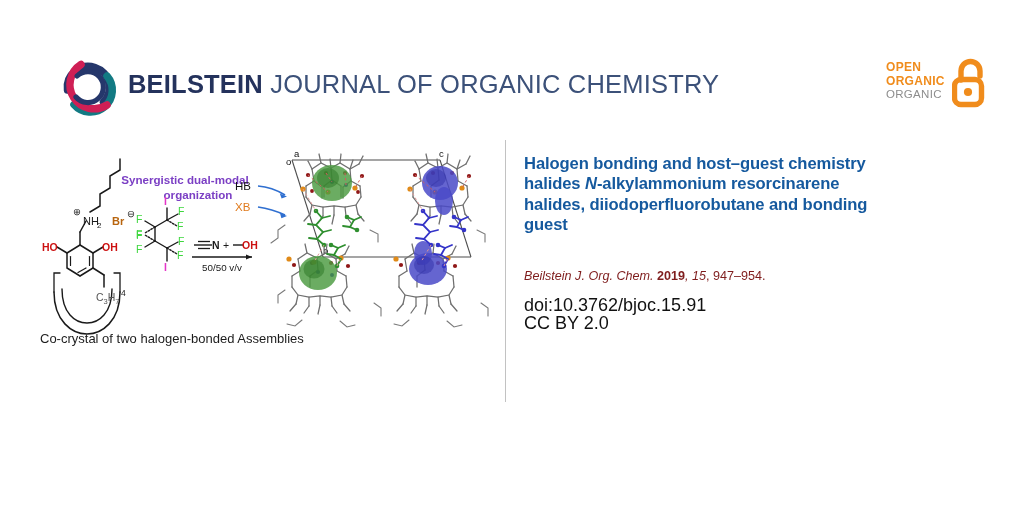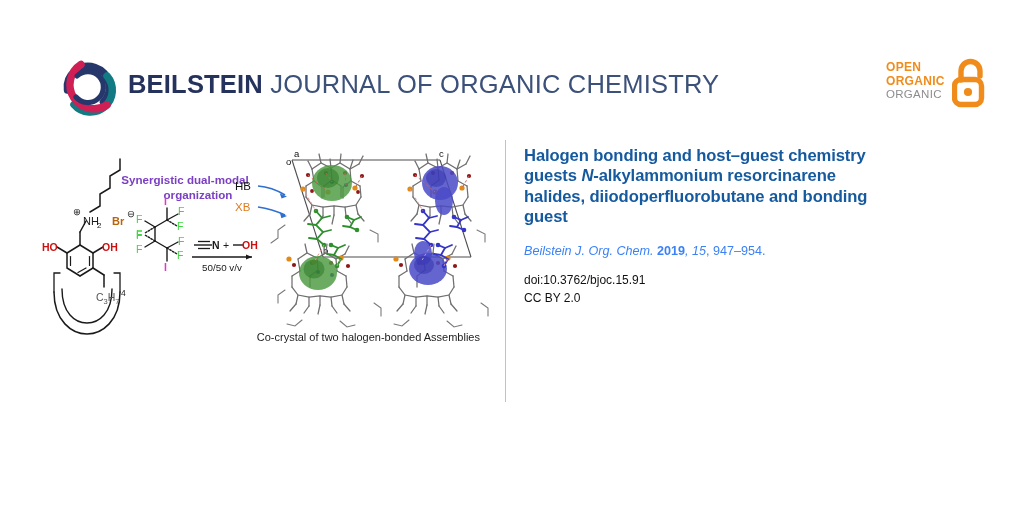--- a/index.html
+++ b/index.html
@@ -53,47 +53,47 @@
   
   #divider {
     position: absolute; left: 505px; top: 140px;
     width: 1px; height: 262px; background: #c2c2c2;
   }
 
   
   #right-col { position: absolute; left: 524px; top: 142px; width: 446px; }
   #article-title {
     font-size: 16.6px; font-weight: bold; line-height: 20.4px;
-    color: #15599e; margin: 4px 0 0 0; letter-spacing: -0.1px;
+    color: #15599e; margin: 12px 0 0 0; letter-spacing: -0.1px;
   }
   #authors {
     margin-top: 11px;
     font-size: 15.3px; line-height: 21px; color: #111111;
   }
   #citation {
-    margin-top: 16px;
-    font-size: 12.6px; color: #3b82f6;
+    margin-top: 33px;
+    font-size: 12.6px; color: #7f1d1d;
   }
   #citation .it { font-style: italic; }
   #citation .bd { font-weight: bold; }
   #doi-block {
     margin-top: 13px;
-    font-size: 12px; line-height: 18.5px; color: #111111;
+    font-size: 18px; line-height: 18.5px; color: #111111;
   }
 
   
   #abstract-fig {
     position: absolute; left: 40px; top: 135px;
     width: 470px; height: 235px;
   }
   #abstract-fig svg { display: block; }
   #fig-caption {
     position: absolute; left: 40px; top: 331px;
-    width: 440px; text-align: right;
-    font-size: 11px; color: #1c1c1c;
+    width: 440px; text-align: left;
+    font-size: 13px; color: #1c1c1c;
   }
 </style>
 </head>
 <body>
 
 <div id="page">
 
   <div id="header">
 
     <div id="logo-mark">
@@ -512,21 +512,21 @@
       </g>
     </svg>
   </div>
 
   <div id="fig-caption">Co-crystal of two halogen-bonded Assemblies</div>
 
   <div id="right-col">
 
     <h1 id="article-title">
       <span>Halogen bonding and host–guest chemistry</span><br>
-      <span>guests </span><i>N</i><span>-alkylammonium resorcinarene</span><br>
+      <span>halides </span><i>N</i><span>-alkylammonium resorcinarene</span><br>
       <span>halides, diiodoperfluorobutane and bonding</span><br>
       <span>guest</span>
     </h1>
 
 
     <div id="citation">
       <span class="it">Beilstein J. Org. Chem.</span>
       <span class="bd">2019</span><span class="it">,</span>
       <span class="it">15</span><span>,</span>
       <span>947–954.</span>

